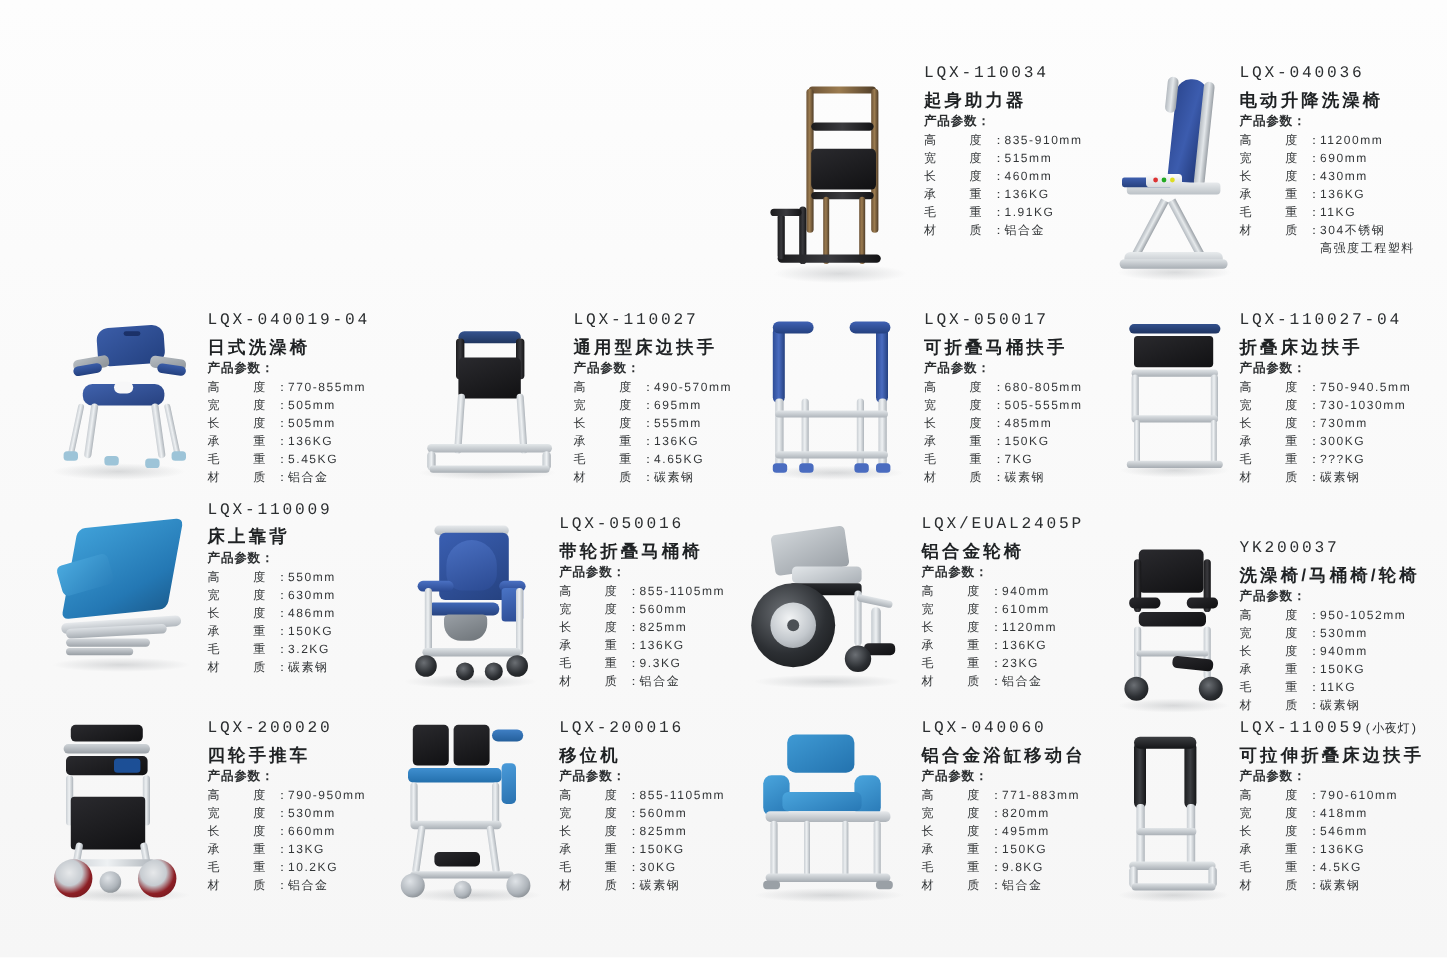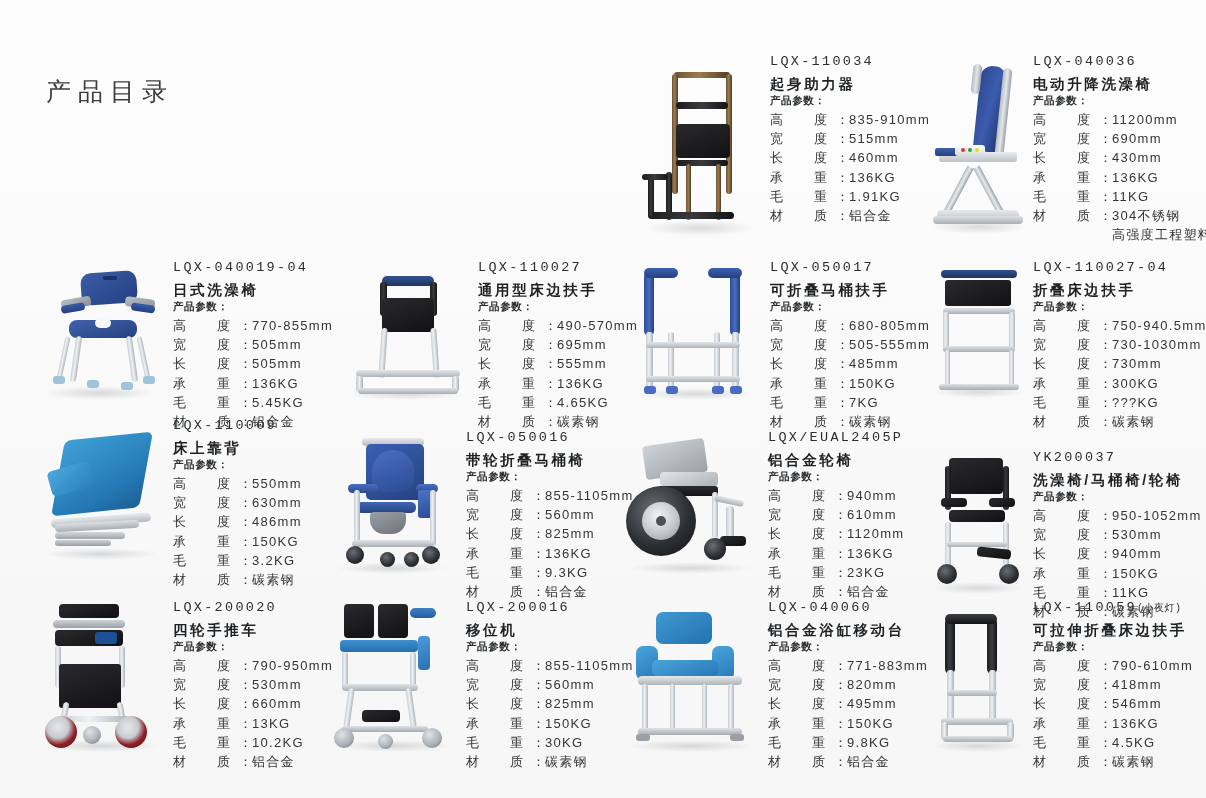--- a/index.html
+++ b/index.html
@@ -83,21 +83,21 @@
   }
   .spec-head {
     font-size: 10.5px;
     letter-spacing: 0.6px;
     font-weight: 700;
     color: #2b2e30;
   }
   table.specs {
     margin-top: 3px;
     border-collapse: collapse;
-    font-size: 13px;
+    font-size: 10px;
     color: #333638;
   }
   table.specs td {
     padding: 0.6px 0;
     vertical-align: top;
     line-height: 1.38;
     white-space: nowrap;
   }
   td.k {
     width: 54px;
@@ -134,21 +134,20 @@
     border-radius: 50%;
     background: radial-gradient(ellipse at center, rgba(120,125,130,0.26) 0%, rgba(120,125,130,0.0) 70%);
   }
 </style>
 </head>
 <body>
 
 <div id="page">
 
   <div id="header">
-    <div id="title-cn">产品目录</div>
   </div>
 
   <div class="prod" style="left:630px; top:52px; width:250px;">
     <div class="prod-inner">
       <div class="thumb" style="width:140px;height:190px;">
         <div class="shadow-ell art" style="left:14px;top:168px;width:112px;height:16px;"></div>
 
         <div class="art tube-h bronze" style="left:44px;top:20px;width:56px;height:6px;border-radius:6px;"></div>
         <div class="art tube-v bronze" style="left:42px;top:22px;width:6px;height:120px;"></div>
         <div class="art tube-v bronze" style="left:96px;top:22px;width:6px;height:120px;"></div>

